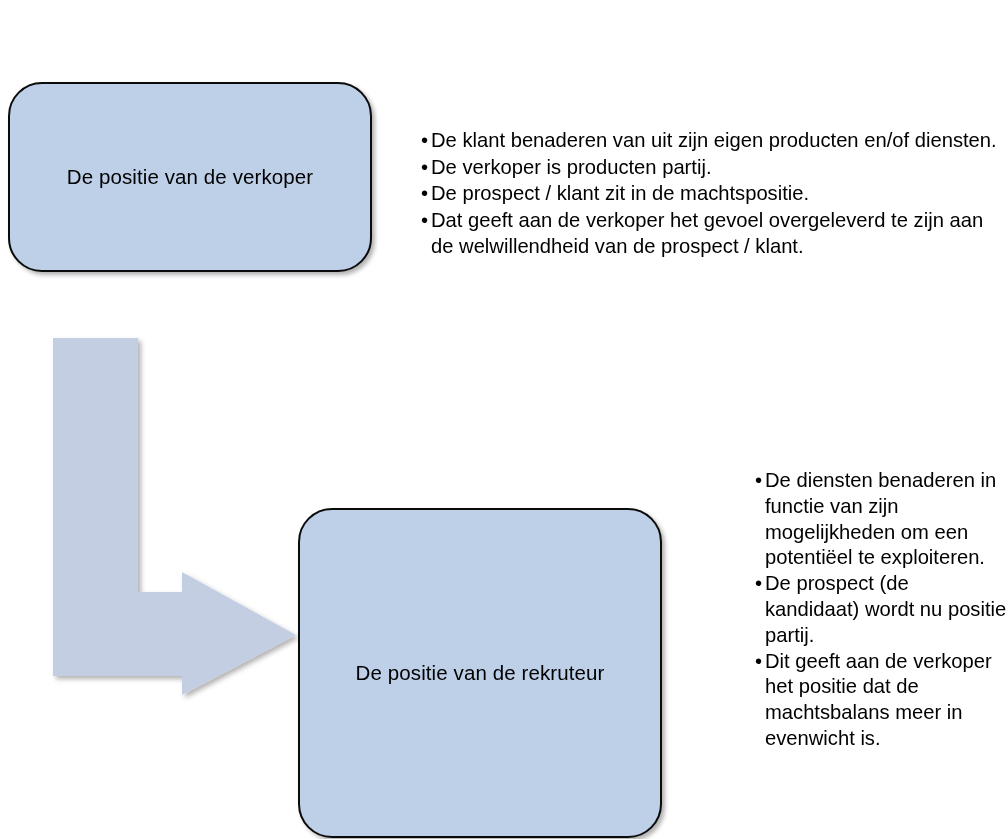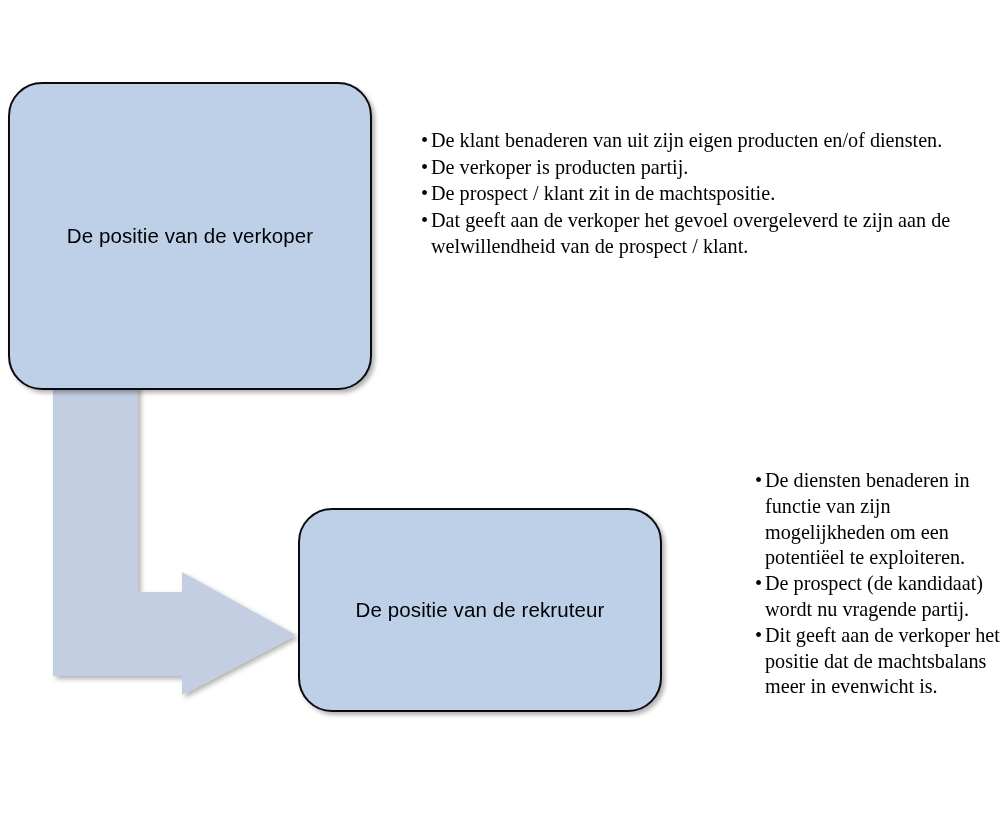--- a/index.html
+++ b/index.html
@@ -54,39 +54,38 @@
     line-height: 1.2;
     color: #000000;
     text-align: center;
     letter-spacing: 0.1px;
   }
 
   #box-seller {
     left: 8px;
     top: 82px;
     width: 364px;
-    height: 308px;
+    height: 190px;
   }
   #box-recruiter {
     left: 298px;
     top: 508px;
     width: 364px;
-    height: 204px;
+    height: 330px;
   }
 
   
   .bullet-block {
     position: absolute;
     z-index: 3;
   }
   .bullet-block ul {
     list-style: none;
     margin: 0;
     padding: 0;
-    font-family: Liberation Serif, serif;
   }
   .bullet-block li {
     position: relative;
     padding-left: 10px;
     margin: 0 0 0 0;
     color: #000000;
   }
   .bullet-block li::before {
     content: "\2022";
     position: absolute;
@@ -152,18 +151,18 @@
       <li>De klant benaderen van uit zijn eigen producten en/of diensten.</li>
       <li>De verkoper is producten partij.</li>
       <li>De prospect / klant zit in de machtspositie.</li>
       <li>Dat geeft aan de verkoper het gevoel overgeleverd te zijn aan de welwillendheid van de prospect / klant.</li>
     </ul>
   </div>
 
   <div class="bullet-block" id="bullets-recruiter">
     <ul>
       <li>De diensten benaderen in functie van zijn mogelijkheden om een potentiëel te exploiteren.</li>
-      <li>De prospect (de kandidaat) wordt nu vragende partij.</li>
+      <li>De prospect (de kandidaat) wordt nu positie partij.</li>
       <li>Dit geeft aan de verkoper het positie dat de machtsbalans meer in evenwicht is.</li>
     </ul>
   </div>
 
 </div>
 
 </body></html>

